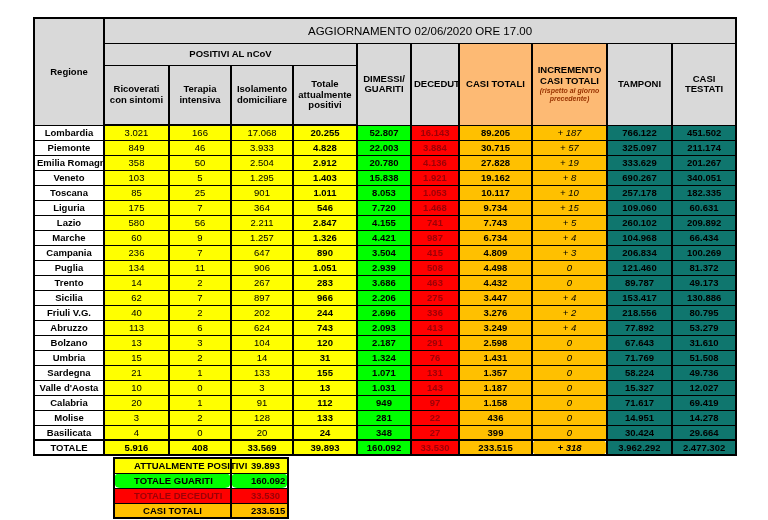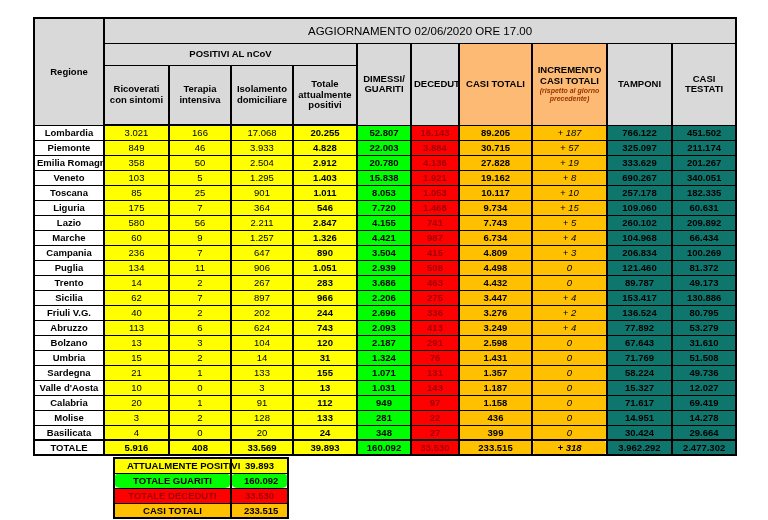--- a/index.html
+++ b/index.html
@@ -43,21 +43,21 @@
   tr.totale td.c-italic { font-weight:bold;border-radius:6px; }
 
   
   .summary-table {
     position:absolute; left:113px; top:457px; width:174px;
     border:2px solid #000;
   }
   .summary-table td {
     border:1px solid #000; border-left-width:2px; border-right-width:2px;
     height:15px; font-size:9.5px; font-weight:bold; text-align:center;
-    padding:0 12px; white-space:nowrap; line-height:1;
+    padding:0 19px; white-space:nowrap; line-height:1;
   }
   .s-yellow { background:#ffff00; color:#000; }
   .s-green  { background:#00ff00; color:#000;border-radius:6px; }
   .s-red    { background:#ff0000; color:#9c0006;margin-left:32px; }
   .s-orange { background:#ffc000; color:#000; }
 </style>
 </head>
 <body>
 
 <table class="main-table">
@@ -258,21 +258,21 @@
       <tr class="data">
         <td class="c-region">Friuli V.G.</td>
         <td class="c-yellow">40</td>
         <td class="c-yellow">2</td>
         <td class="c-yellow">202</td>
         <td class="c-yellow c-bold">244</td>
         <td class="c-green">2.696</td>
         <td class="c-red">336</td>
         <td class="c-orange">3.276</td>
         <td class="c-orange c-italic">+ 2</td>
-        <td class="c-gray">136.524</td>
+        <td class="c-gray">218.556</td>
         <td class="c-gray">80.795</td>
       </tr>
       <tr class="data">
         <td class="c-region">Abruzzo</td>
         <td class="c-yellow">113</td>
         <td class="c-yellow">6</td>
         <td class="c-yellow">624</td>
         <td class="c-yellow c-bold">743</td>
         <td class="c-green">2.093</td>
         <td class="c-red">413</td>

